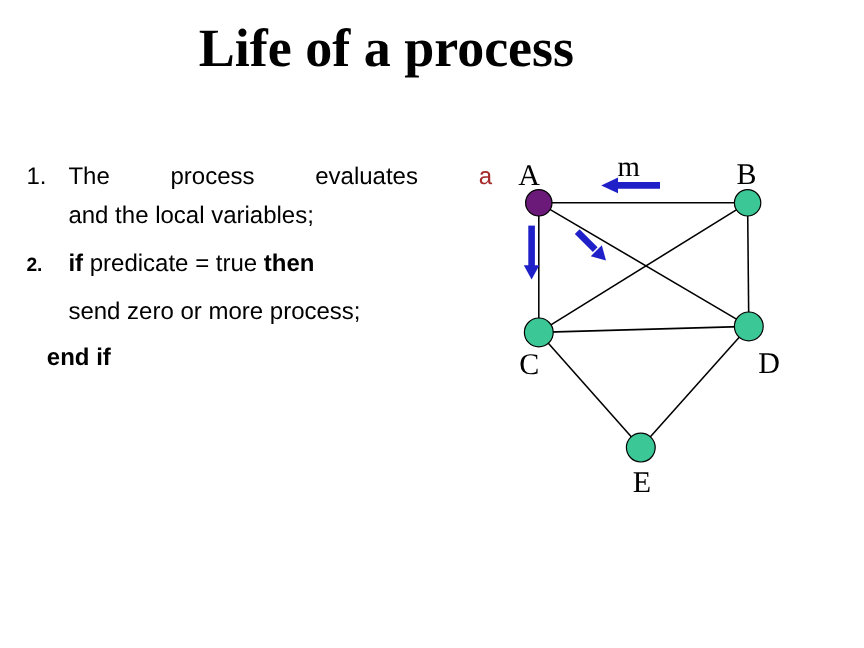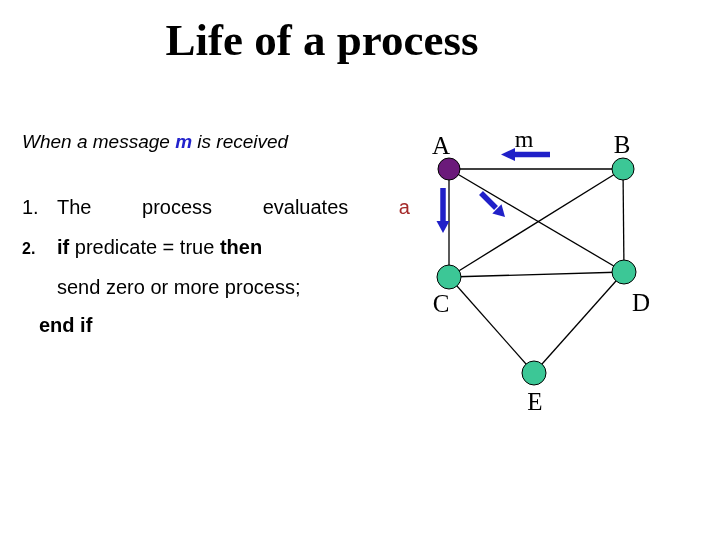--- a/index.html
+++ b/index.html
@@ -59,31 +59,29 @@
 </style>
 </head>
 <body>
 
 <div class="slide">
 
   <div class="title">Life of a process</div>
 
   <div class="content">
 
-    <p class="intro"><span>When a message</span>
-      <span class="mvar">m</span>
-      <span>is received</span></p>
 
     <div class="item item1">
       <span class="num">1.</span>
       <div class="itext">
         <div class="jline"><span>The</span>
           <span>process</span>
           <span>evaluates</span>
           <span class="red">a</span></div>
+        <div>and the local variables;</div>
       </div>
     </div>
 
     <div class="item item2">
       <span class="num2">2.</span>
       <div class="itext"><span class="bold">if</span>
         <span>predicate = true</span>
         <span class="bold">then</span></div>
     </div>
 

